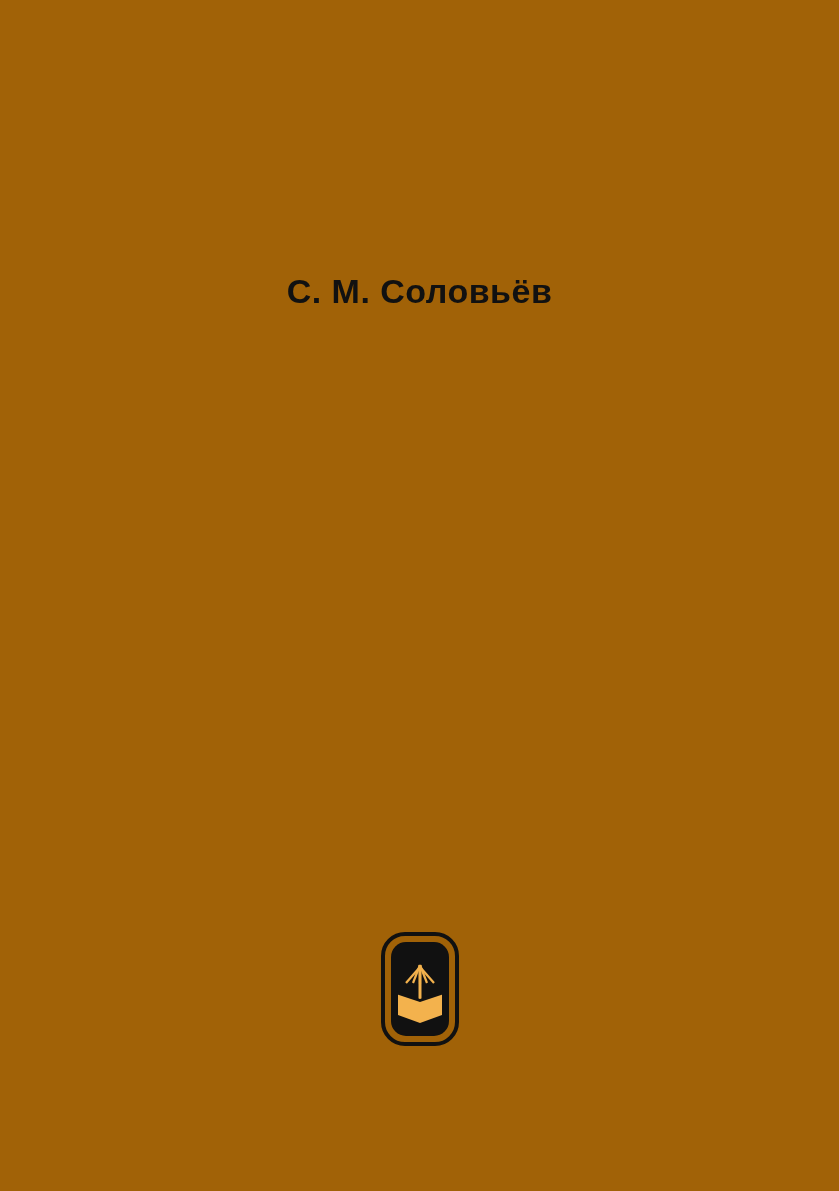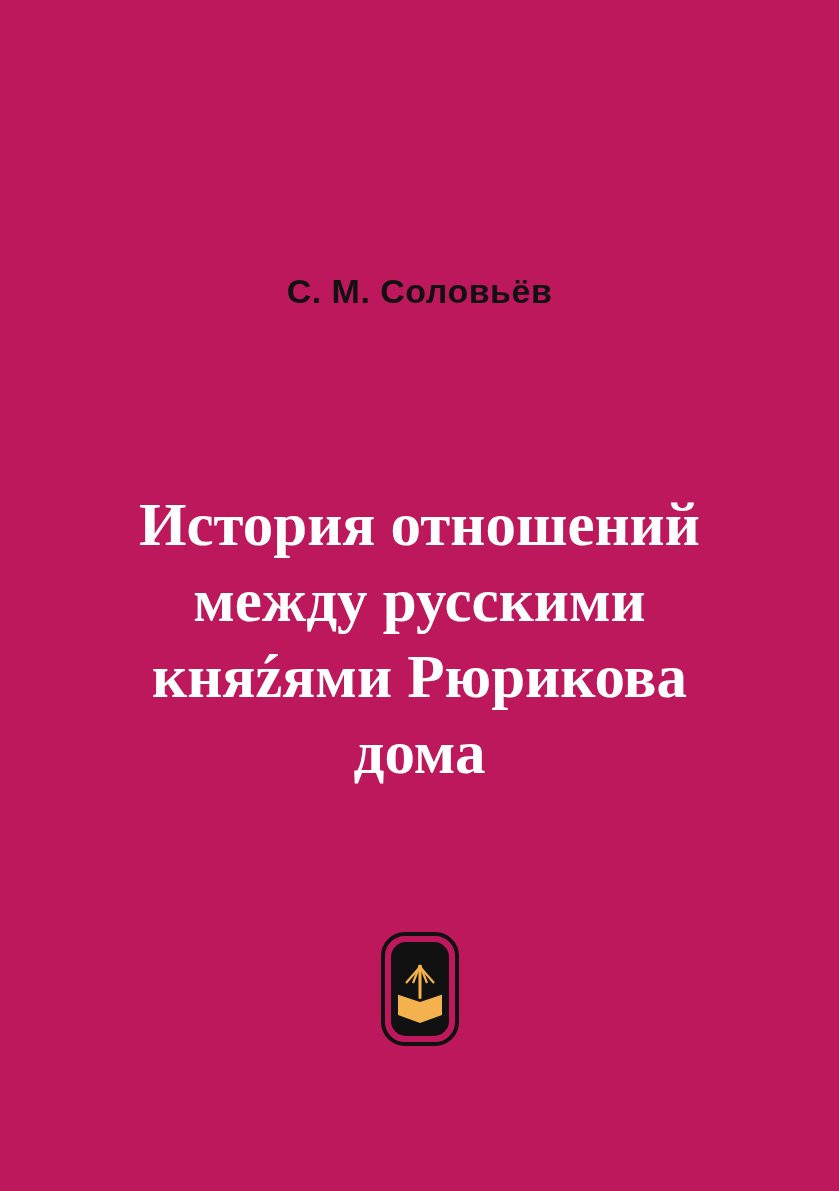--- a/index.html
+++ b/index.html
@@ -11,21 +11,21 @@
     height: 1191px;
     background: #ffffff;
     font-family: "Liberation Sans", sans-serif;
     overflow: hidden;
   }
   .cover {
     position: relative;
     box-sizing: border-box;
     width: 839px;
     height: 1191px;
-    background: #be185d;
+    background: #a16207;
     display: flex;
     flex-direction: column;
     align-items: center;
   }
   .author {
     position: absolute;
     top: 272px;
     left: 0;
     right: 0;
     text-align: center;
@@ -61,21 +61,20 @@
     height: 116px;
   }
 </style>
 </head>
 <body>
 
 <div class="cover">
 
   <div class="author">С. М. Соловьёв</div>
 
-  <div class="title">История отношений между русскими княźями Рюрикова дома</div>
 
   <div class="logo-wrap">
     <svg class="logo" viewBox="0 0 80 116">
       <rect x="3" y="3" width="74" height="110" rx="22" ry="22" fill="none" stroke="#111111" stroke-width="4"></rect>
       <rect x="11" y="11" width="58" height="94" rx="15" ry="15" fill="#111111"></rect>
       <g fill="#f3b24d">
         <path d="M40 34 L40 78" stroke="#f3b24d" stroke-width="3"></path>
       </g>
       <g stroke="#f3b24d" stroke-width="2.2" fill="none">
         <line x1="40" y1="36" x2="26" y2="52"></line>

